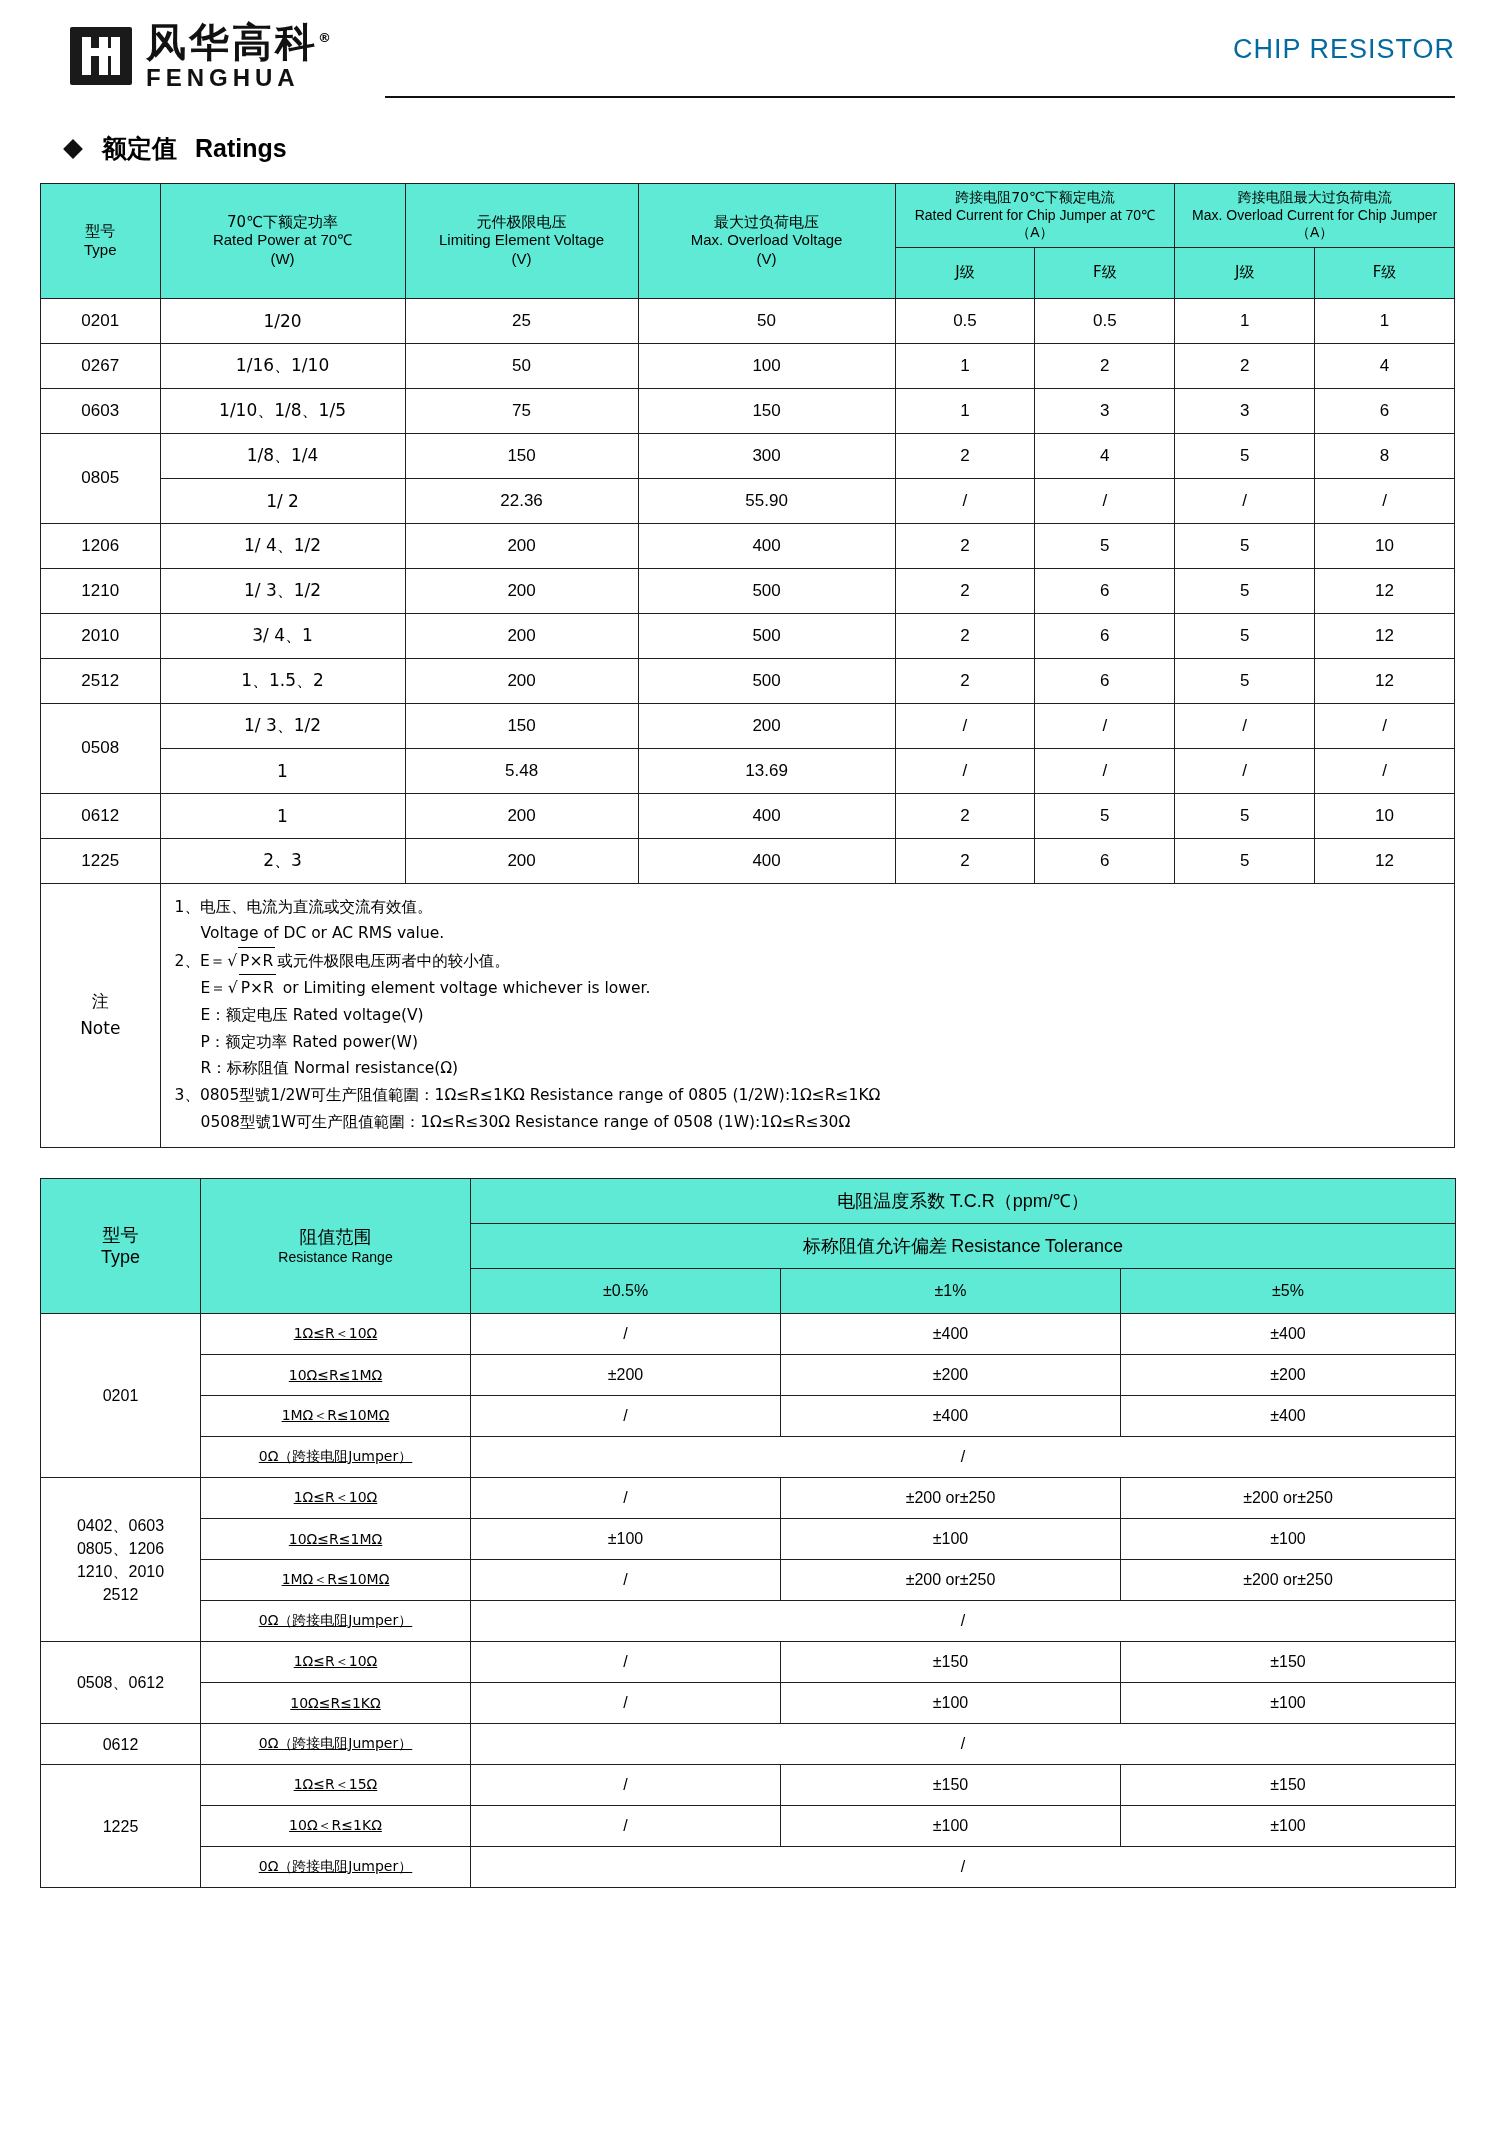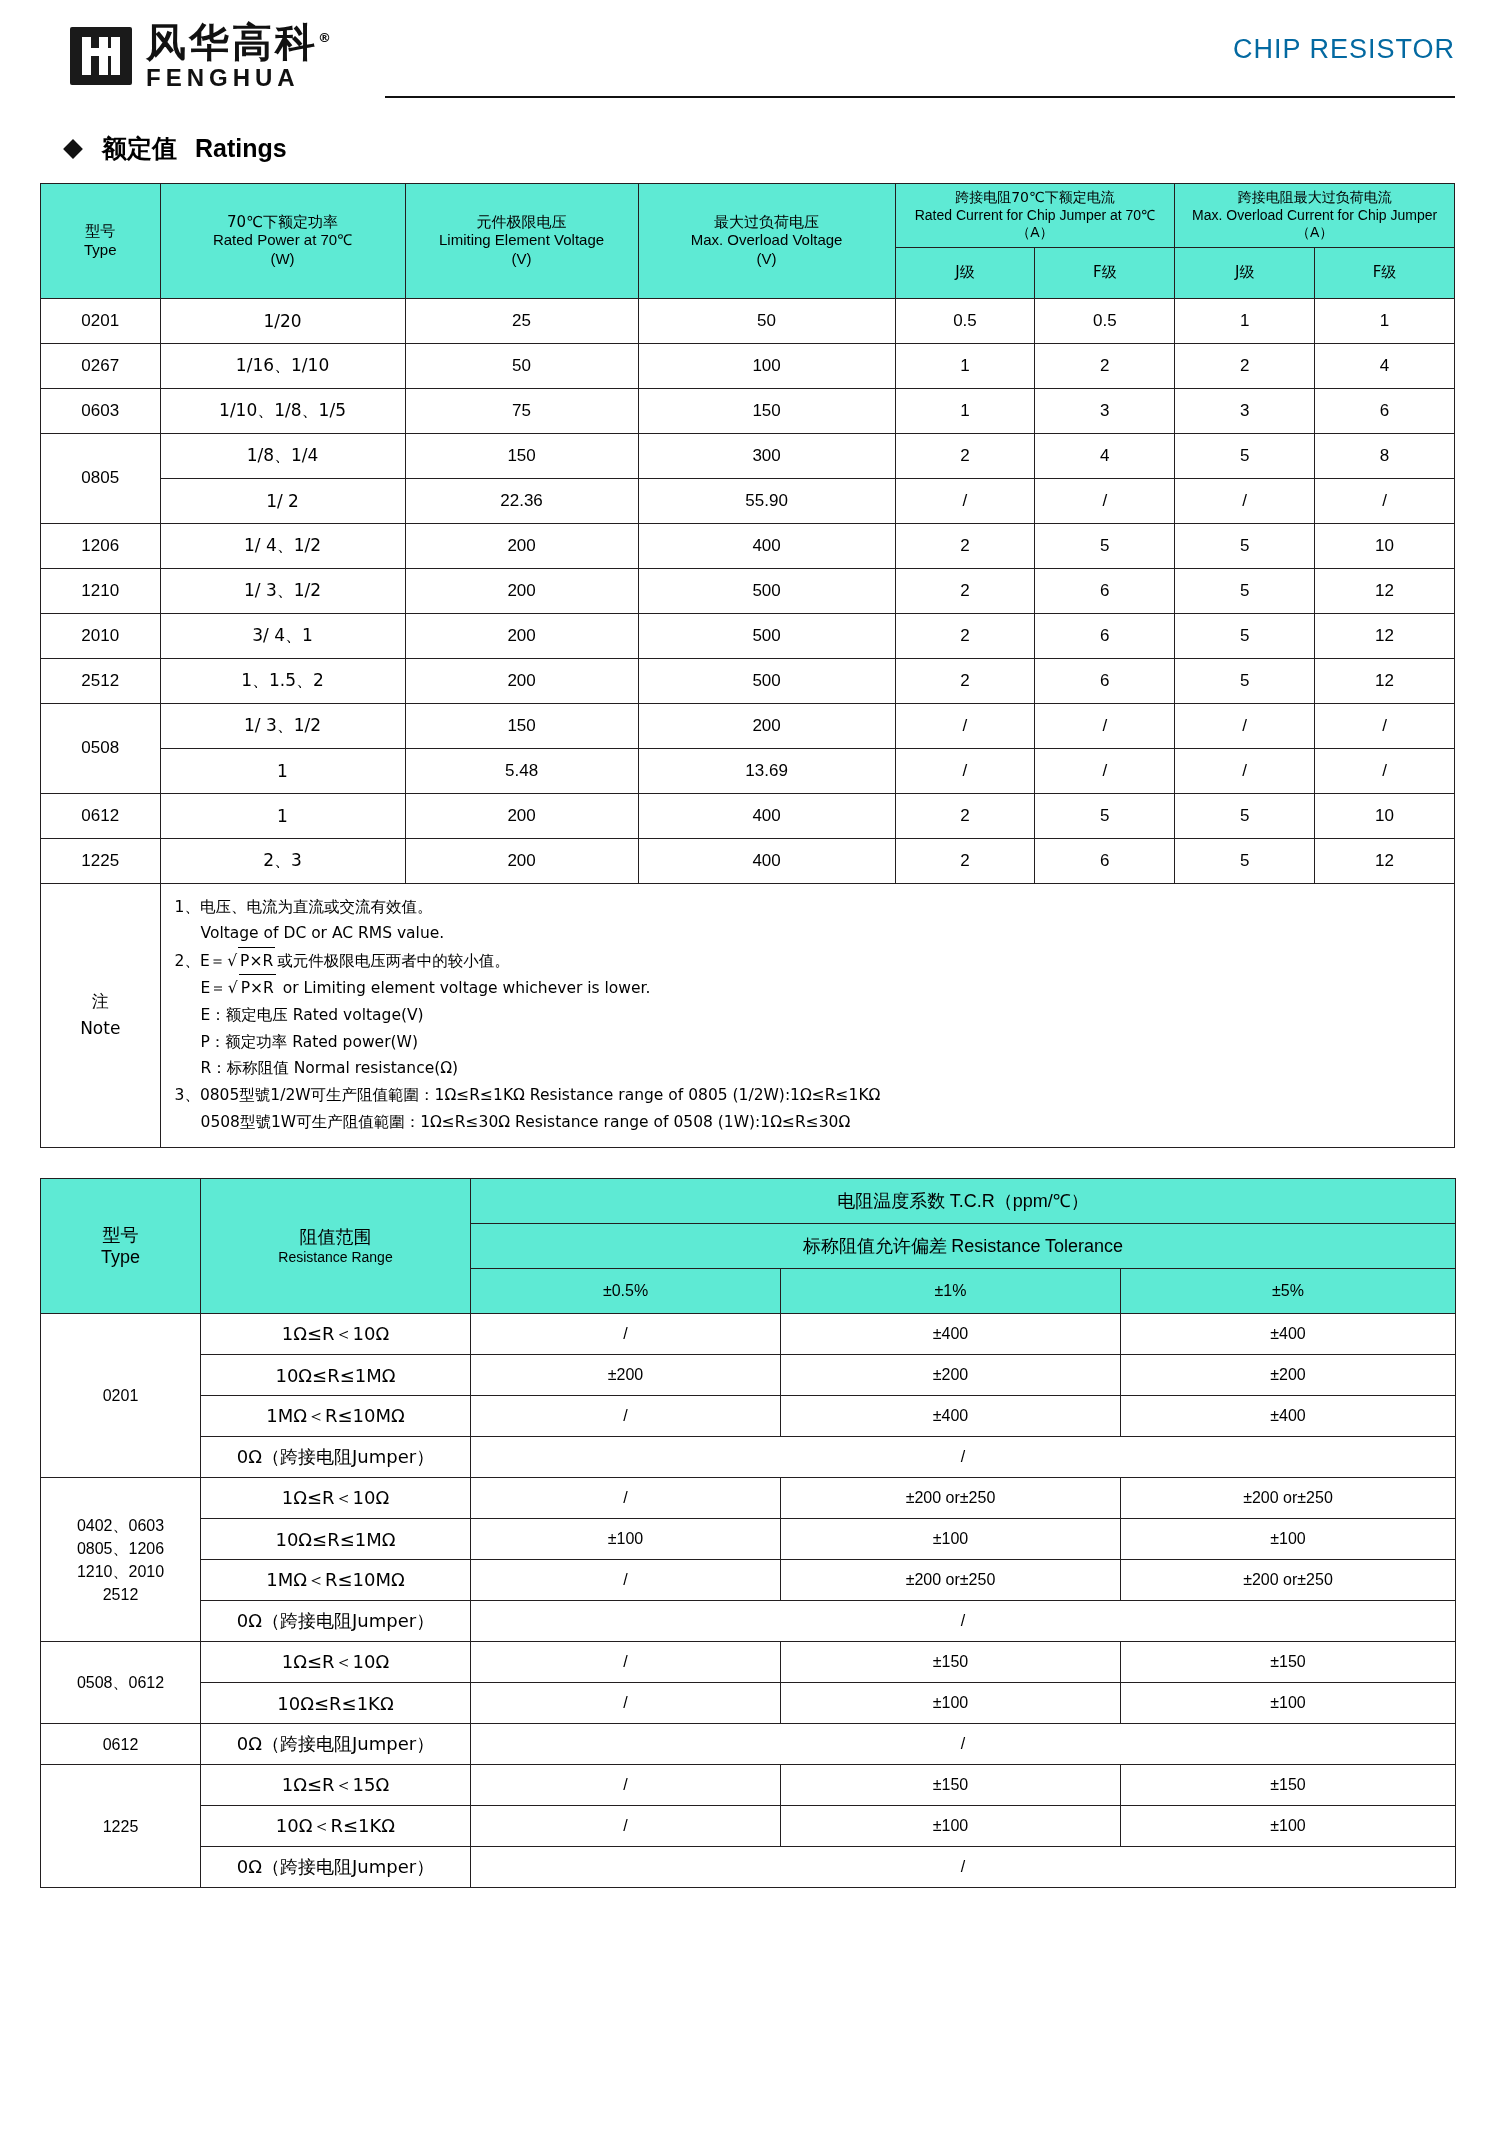--- a/index.html
+++ b/index.html
@@ -178,21 +178,21 @@
     border-top: 1px solid #000;
     padding: 0 2px;
     display: inline-block;
     margin-left: 1px;
   }
 
   #tcr-table { margin-top: 30px; }
   #tcr-table td { height: 36px; font-size: 16px; }
   #tcr-table .hdr td { height: 34px; }
   #tcr-table .type-cell { font-size: 16px; line-height: 1.45; }
-  #tcr-table .rng { font-size: 18px; }
+  #tcr-table .rng { font-size: 14px; text-decoration: underline; }
 </style>
 </head>
 <body>
 
 <div class="page">
 
   <div class="header">
     <div class="logo-block">
       <div class="logo-mark">
         <div class="logo-bridge"></div>

